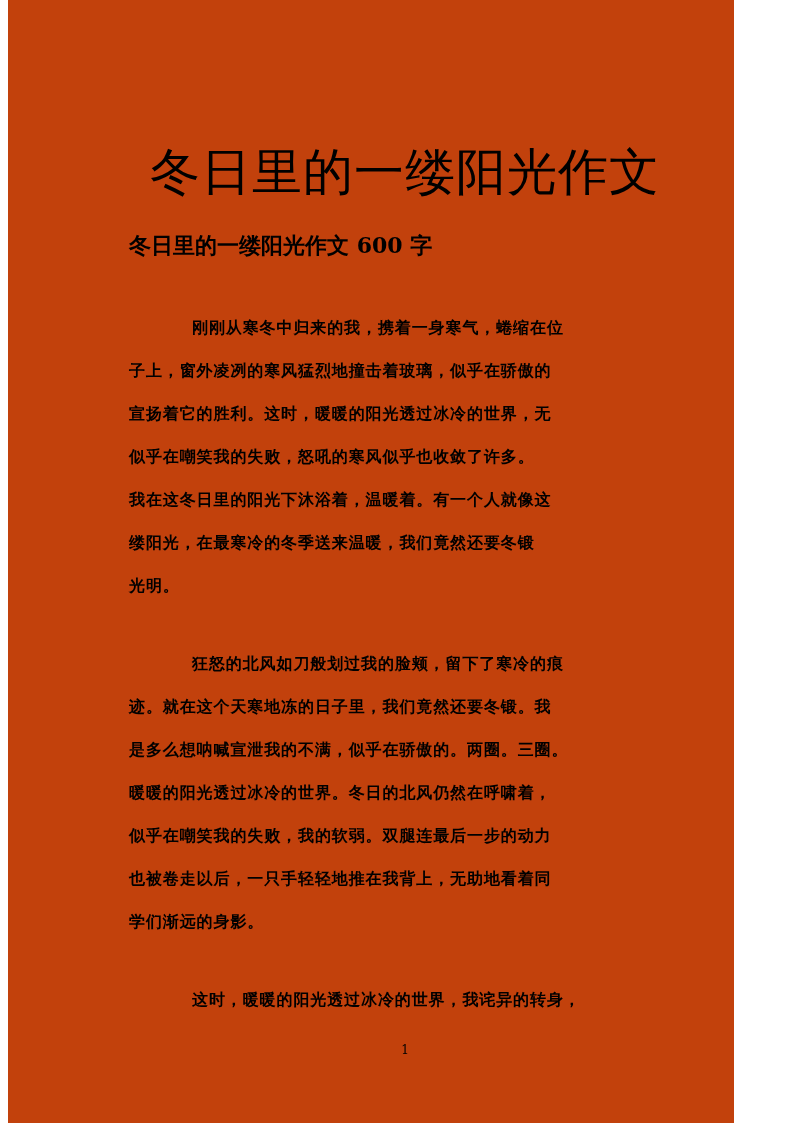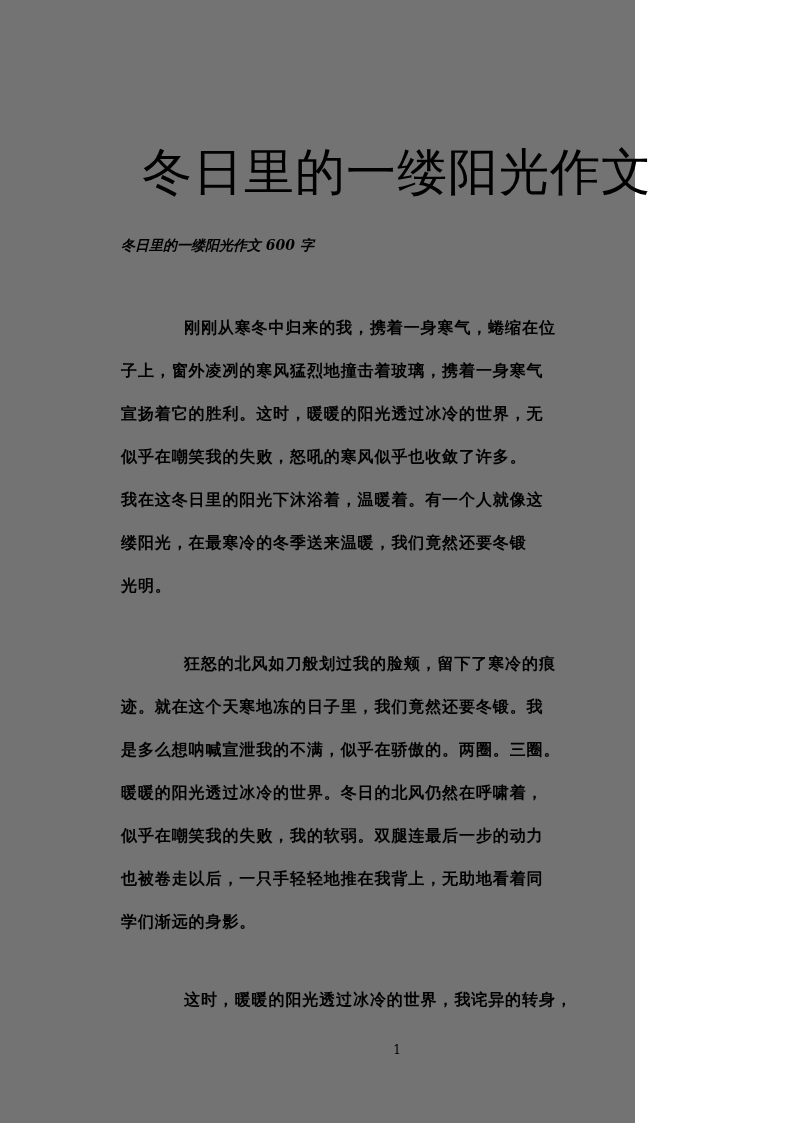--- a/index.html
+++ b/index.html
@@ -1,37 +1,37 @@
 <!DOCTYPE html>
 <html><head>
 <meta charset="utf-8">
 <style>
   html, body { margin: 0; padding: 0; background: #ffffff; }
   body { width: 794px; height: 1123px; position: relative; overflow: hidden;
          font-family: "DejaVu Serif", "Liberation Serif", serif; color: #000; }
-  .page { position: absolute; left: 0; top: 0; width: 635px; height: 1123px; background: #737373; }
+  .page { position: absolute; left: 8px; top: 0; width: 726px; height: 1123px; background: #c2410c; }
   .title { position: absolute; left: 0; width: 794px; top: 142px; text-align: center;
            font-size: 50px; line-height: 60px; font-weight: normal; letter-spacing: 1px; }
-  .subtitle { position: absolute; left: 121px; top: 232px; font-size: 14px; line-height: 26px; font-weight: bold; font-style: italic; }
+  .subtitle { position: absolute; left: 121px; top: 232px; font-size: 22px; line-height: 26px; font-weight: bold; }
   .line { position: absolute; left: 121px; width: 540px; font-size: 16px; line-height: 30px;
           font-weight: bold; white-space: nowrap; letter-spacing: 0.9px; }
   .indent { left: 184px; width: 477px; }
   .pagenum { position: absolute; left: 0; width: 794px; top: 1042px; text-align: center;
              font-size: 12px; line-height: 16px; }
 </style>
 </head>
 <body>
 
 <div class="page">
   <div class="title">冬日里的一缕阳光作文</div>
   <div class="subtitle">冬日里的一缕阳光作文 600 字</div>
 
   <div>
     <div class="line indent" style="top:313px">刚刚从寒冬中归来的我，携着一身寒气，蜷缩在位</div>
-    <div class="line" style="top:356px">子上，窗外凌冽的寒风猛烈地撞击着玻璃，携着一身寒气</div>
+    <div class="line" style="top:356px">子上，窗外凌冽的寒风猛烈地撞击着玻璃，似乎在骄傲的</div>
     <div class="line" style="top:399px">宣扬着它的胜利。这时，暖暖的阳光透过冰冷的世界，无</div>
     <div class="line" style="top:442px">似乎在嘲笑我的失败，怒吼的寒风似乎也收敛了许多。</div>
     <div class="line" style="top:485px">我在这冬日里的阳光下沐浴着，温暖着。有一个人就像这</div>
     <div class="line" style="top:528px">缕阳光，在最寒冷的冬季送来温暖，我们竟然还要冬锻</div>
     <div class="line" style="top:571px">光明。</div>
   </div>
 
   <div>
     <div class="line indent" style="top:649px">狂怒的北风如刀般划过我的脸颊，留下了寒冷的痕</div>
     <div class="line" style="top:692px">迹。就在这个天寒地冻的日子里，我们竟然还要冬锻。我</div>

